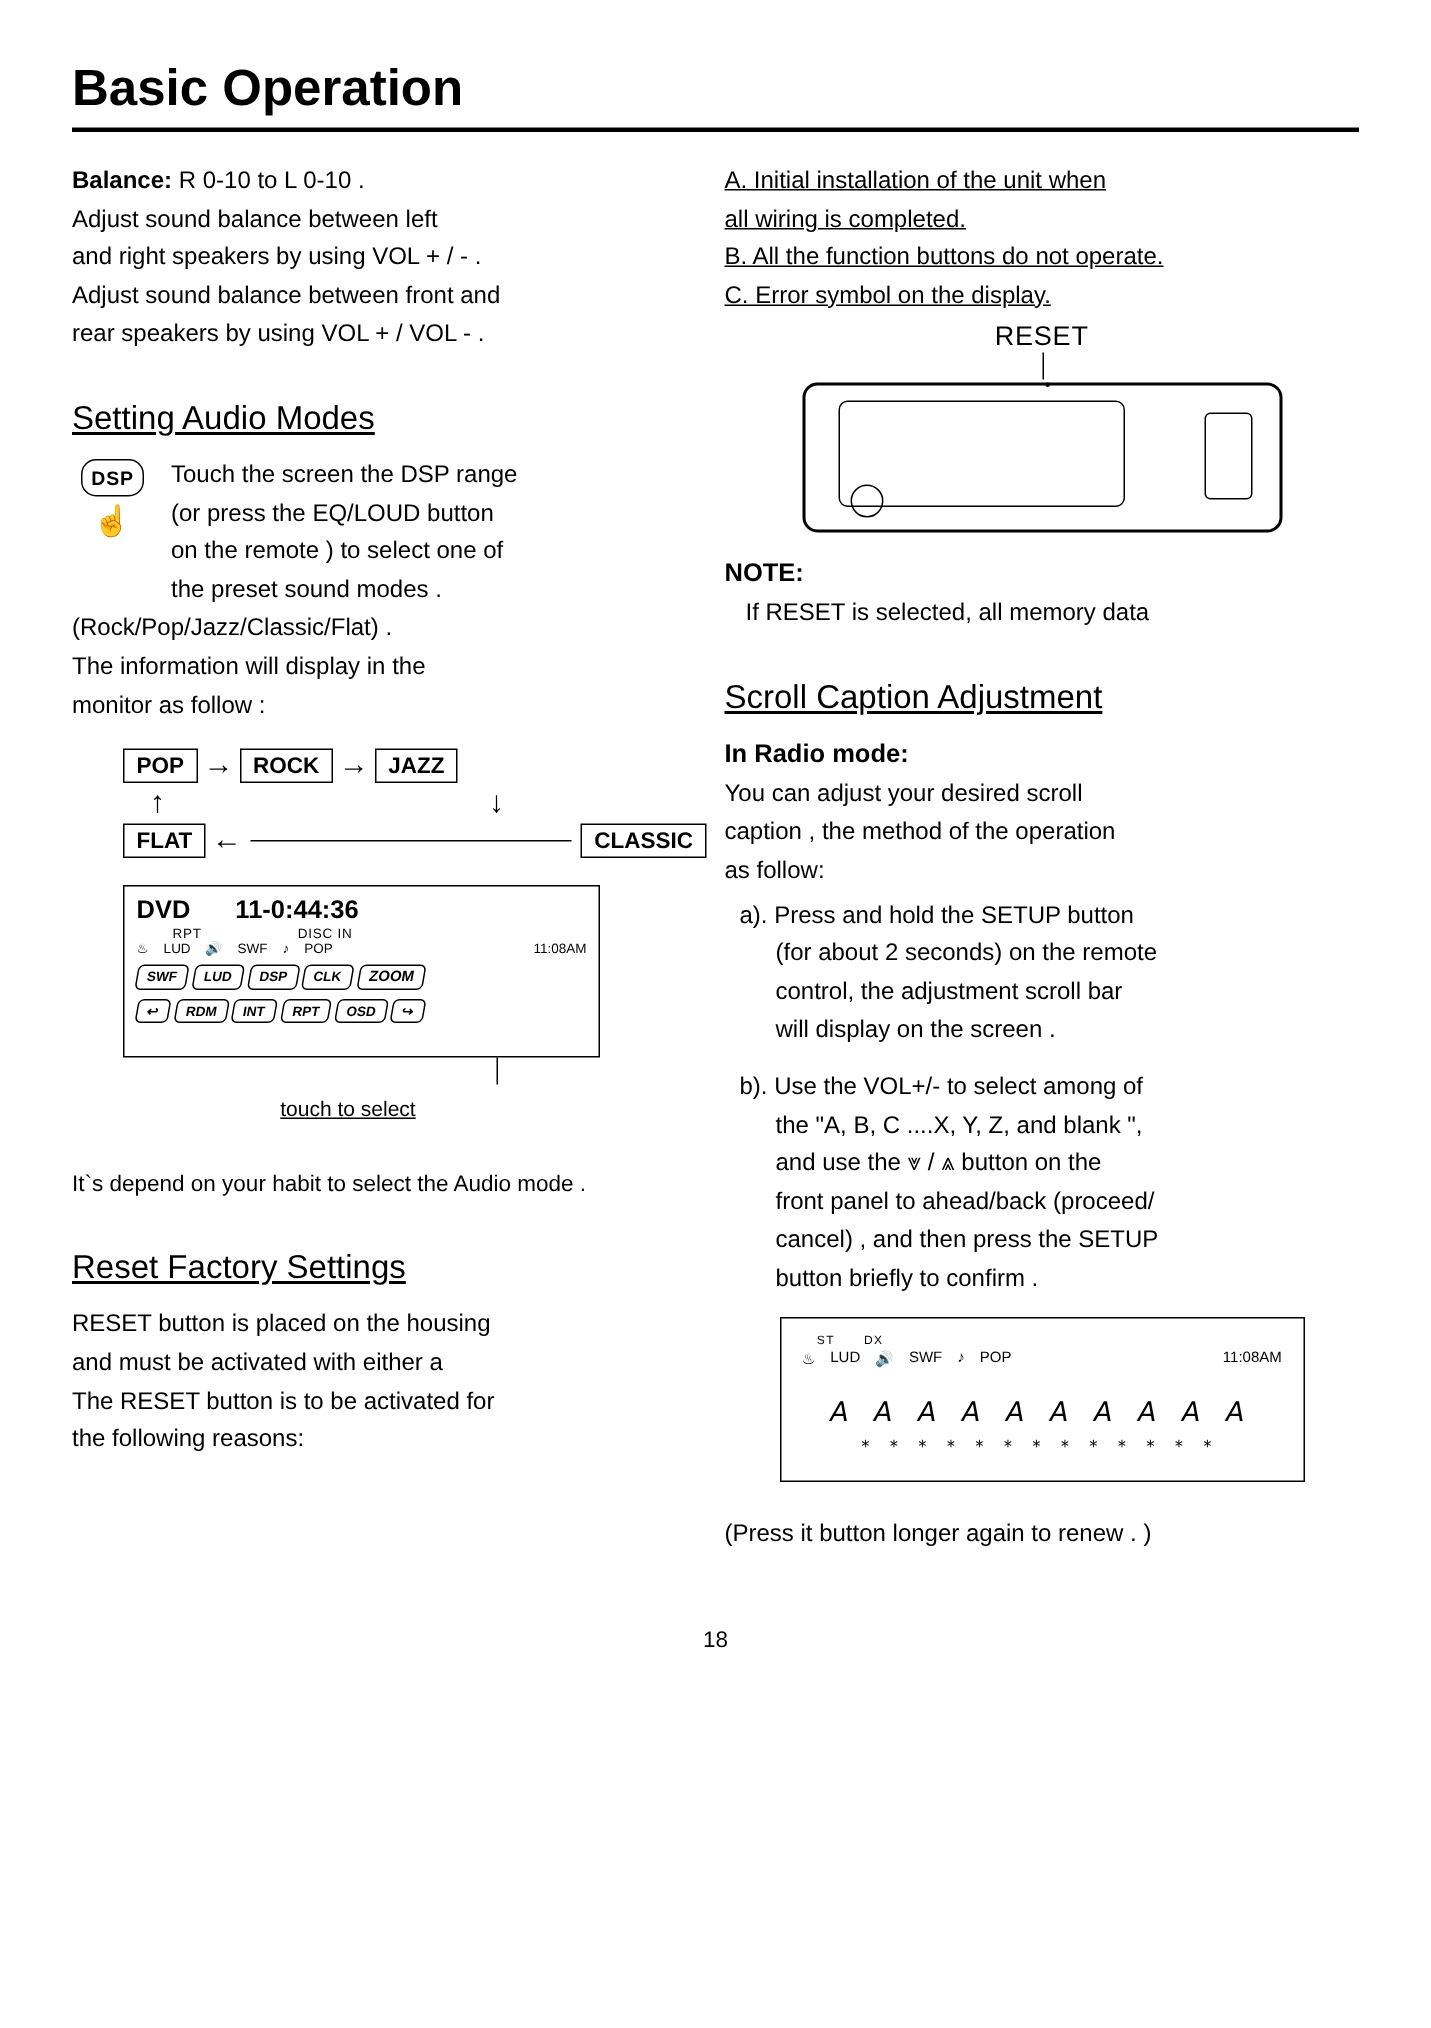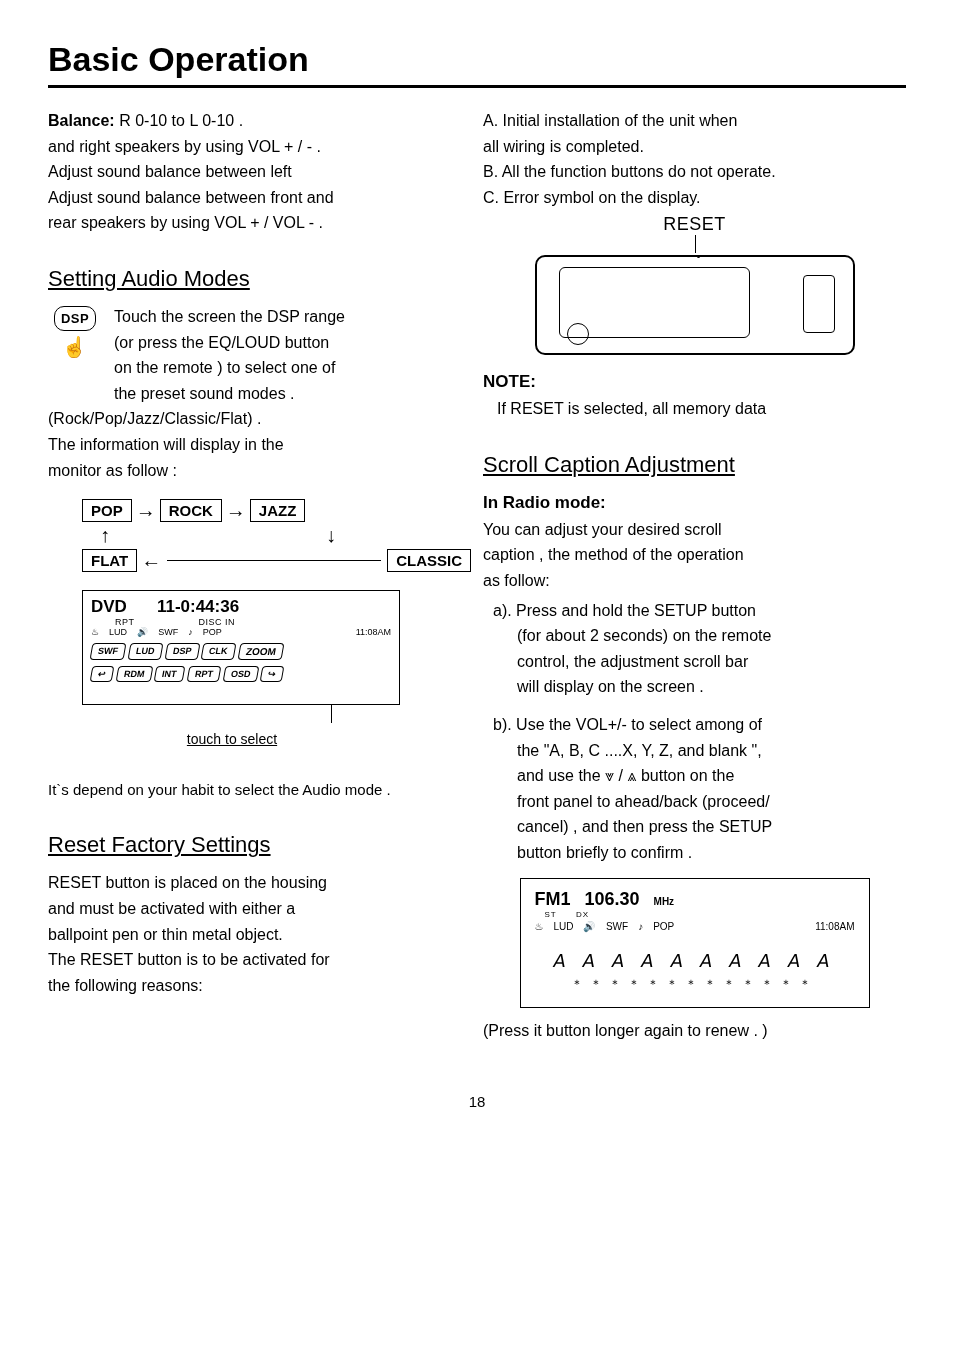--- a/index.html
+++ b/index.html
@@ -163,41 +163,41 @@
 .radio-line1 { font-weight:bold; font-size:18px; display:flex; gap:14px; }
 .radio-line1 .mhz { font-weight:bold; font-size:10px; align-self:flex-end; padding-bottom:3px;}
 .radio-tiny { font-size:8px; letter-spacing:1px; margin-left:10px;}
 .radio-icons { font-size:10px; display:flex; gap:10px; align-items:center; margin-top:2px;}
 .radio-icons .time { margin-left:auto; }
 .scroll-row { font-size:18px; letter-spacing:6px; margin-top:18px; text-align:center; font-style:italic;}
 .star-row { font-size:12px; letter-spacing:7px; margin-top:4px; text-align:center;}
 
 .page-num { text-align:center; font-size:15px; margin-top:48px;}
 
-.list-block p { margin-left:18px; text-indent: -18px;}
+.list-block p { margin-left:18px; text-indent: -18px; text-decoration: underline;}
 .method-block p { margin-left:34px; text-indent:0;}
 .method-label { margin-left:10px; text-indent:0;}
 
 .spacer-sm { height:4px; }
 .small-note { font-size:15px; margin-top:33px; }
 </style>
 </head>
 <body>
 
 <h1 class="title">Basic Operation</h1>
 <hr class="title-rule">
 
 <div class="columns">
 
   <div class="col">
     <p>
       <span class="bold">Balance:</span><span> R 0-10 to L 0-10 .</span>
     </p>
+    <p>Adjust sound balance between left</p>
     <p>and right speakers by using VOL + / - .</p>
-    <p>Adjust sound balance between left</p>
     <p>Adjust sound balance between front and</p>
     <p>rear speakers by using VOL + / VOL - .</p>
 
     <div class="section-heading">Setting Audio Modes</div>
 
     <div class="dsp-block">
       <div class="dsp-icon">
         <span class="dsp-box">DSP</span>
         <span class="hand-icon">☝</span>
       </div>
@@ -267,21 +267,20 @@
       </div>
     </div>
     <div class="touch-line"></div>
     <div class="touch-caption">touch to select</div>
 
     <p class="small-note">It`s depend on your habit to select the Audio mode .</p>
 
     <div class="section-heading">Reset Factory Settings</div>
     <p>RESET button is placed on the housing</p>
     <p>and must be activated with either a</p>
-    <p>ballpoint pen or thin metal object.</p>
     <p>The RESET button  is to be activated for</p>
     <p>the following reasons:</p>
   </div>
 
   <div class="col">
     <div class="list-block">
       <p>A. Initial installation of the unit when</p>
       <p>     all wiring is completed.</p>
       <p>B. All the function buttons do not operate.</p>
       <p>C. Error symbol on the display.</p>
@@ -320,40 +319,35 @@
     <p class="method-label">b). Use the VOL+/-  to select among of</p>
     <div class="method-block">
       <p>the "A, B, C ....X, Y, Z, and blank ",</p>
       <p>and use the ⩔ / ⩓  button on the</p>
       <p>front panel to ahead/back (proceed/</p>
       <p>cancel) ,  and then press the SETUP</p>
       <p>button briefly to confirm .</p>
     </div>
 
     <div class="radio-panel">
-      <div class="radio-line1">
-        <span>FM1</span>
-        <span>106.30</span>
-        <span class="mhz">MHz</span>
-      </div>
       <div class="radio-tiny">
         <span>ST</span>
         &nbsp;&nbsp;&nbsp;&nbsp;
         <span>DX</span>
       </div>
       <div class="radio-icons">
         <span>♨</span>
           <span>LUD</span>
         <span>🔊</span>
           <span>SWF</span>
         <span>♪</span>
           <span>POP</span>
         <span class="time">11:08AM</span>
       </div>
       <div class="scroll-row">𝘈 𝘈 𝘈 𝘈 𝘈 𝘈 𝘈 𝘈 𝘈 𝘈</div>
       <div class="star-row">＊＊＊＊＊＊＊＊＊＊＊＊＊</div>
     </div>
 
-    <p style="margin-top:12px;">(Press it button longer again to renew  . )</p>
+    <p style="margin-top:24px;">(Press it button longer again to renew  . )</p>
   </div>
 </div>
 
 <div class="page-num">18</div>
 
 </body></html>

